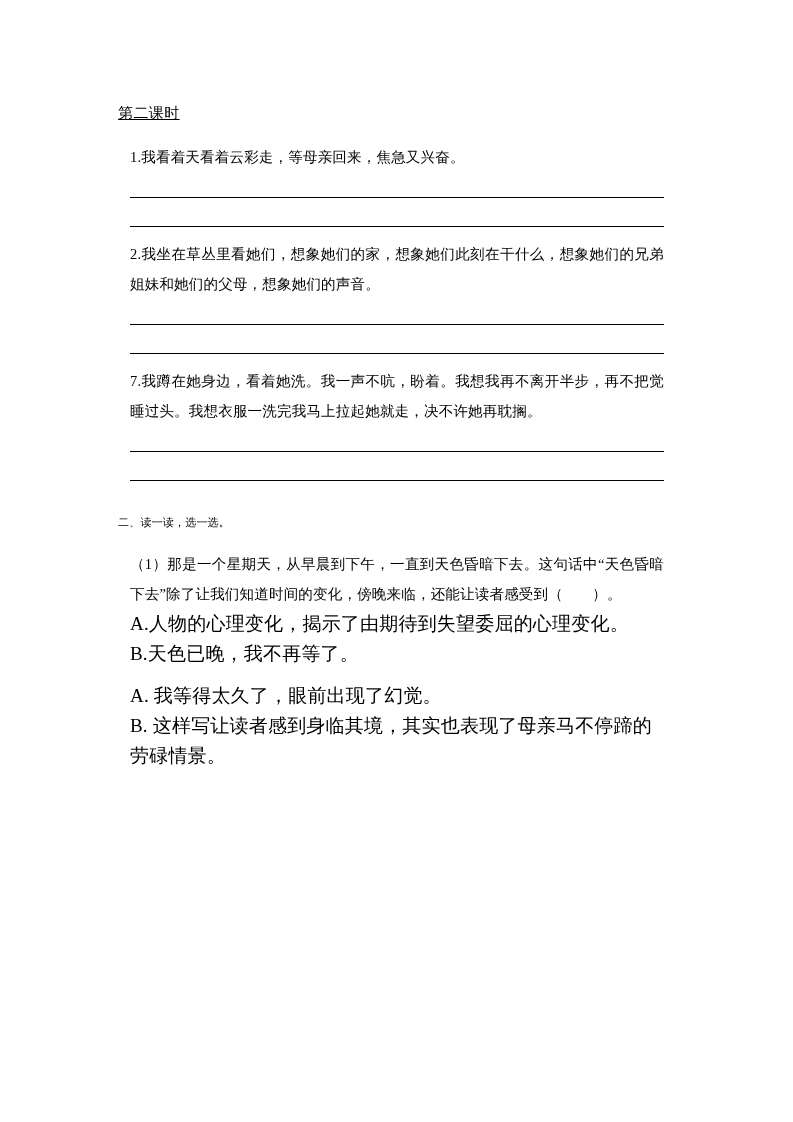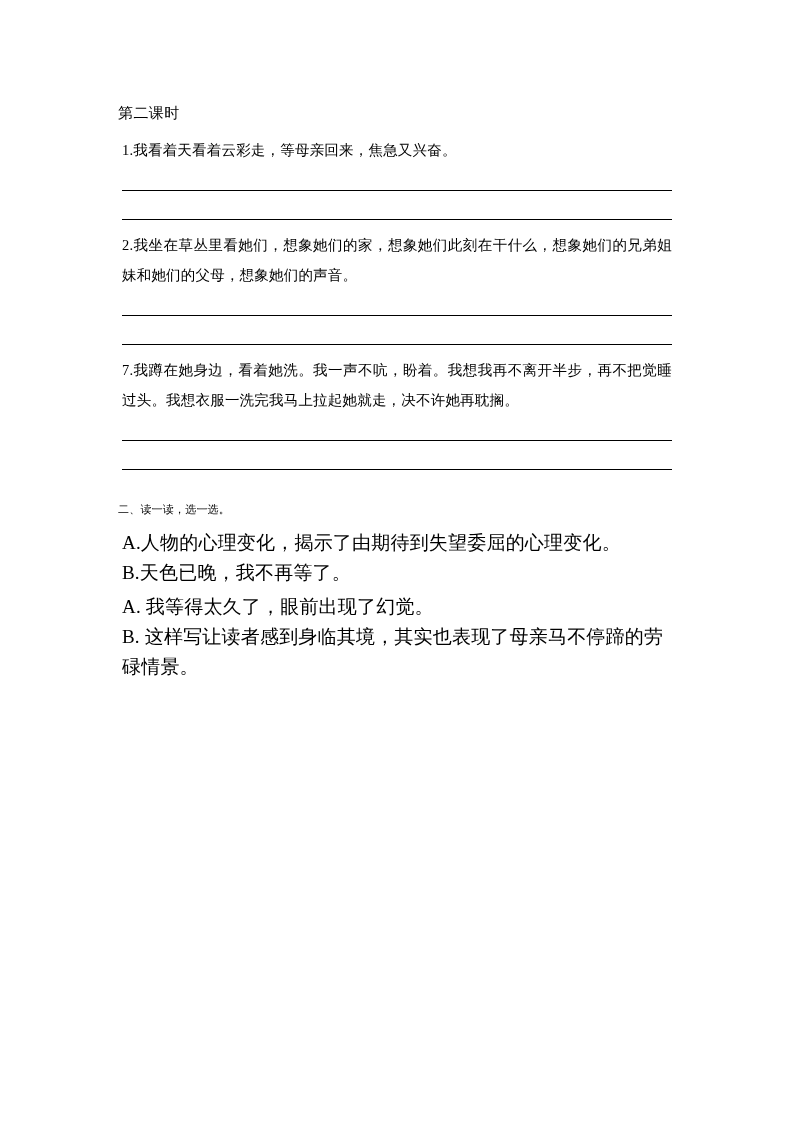--- a/index.html
+++ b/index.html
@@ -25,22 +25,23 @@
   }
   .content {
     position: absolute;
     left: 118px;
     top: 98px;
     width: 558px;
   }
   .heading {
     font-size: 15px;
     line-height: 30px;
-    margin-bottom: 7px;
+    margin-bottom: 14px;
     letter-spacing: 0.4px;
+    text-decoration: underline;
   }
   .para {
     font-size: 14.5px;
     line-height: 30px;
     text-align: justify;
     text-justify: inter-ideograph;
     letter-spacing: 0.2px;
     margin: 0;
   }
   .blank-lines {
@@ -49,21 +50,21 @@
   }
   .rule {
     border: 0;
     border-top: 1px solid #000000;
     margin: 0;
     height: 0;
   }
   .rule-gap-1 { margin-top: 25px; }
   .rule-gap-2 { margin-top: 28px; }
   .spacer-md { height: 14px; }
-  .q-block { margin: 4px; }
+  .q-block { margin: 12px; }
   .opt {
     font-size: 19px;
     line-height: 30px;
     letter-spacing: 0.2px;
   }
   .section-title {
     font-size: 11px;
     line-height: 30px;
     letter-spacing: 0.2px;
   }
@@ -99,20 +100,21 @@
         <hr class="rule rule-gap-1">
         <hr class="rule rule-gap-2">
       </div>
     </div>
 
     <div class="spacer-md"></div>
 
     <div class="section-title">二、读一读，选一选。</div>
 
     <div class="q-block">
+      <div class="para">（1）那是一个星期天，从早晨到下午，一直到天色昏暗下去。这句话中“天色昏暗下去”除了让我们知道时间的变化，傍晚来临，还能让读者感受到（　　）。</div>
       <div class="opt">A.人物的心理变化，揭示了由期待到失望委屈的心理变化。</div>
       <div class="opt">B.天色已晚，我不再等了。</div>
     </div>
 
     <div class="q-block">
       <div class="opt">A. 我等得太久了，眼前出现了幻觉。</div>
       <div class="opt">B.  这样写让读者感到身临其境，其实也表现了母亲马不停蹄的劳碌情景。</div>
     </div>
 
   </div>

